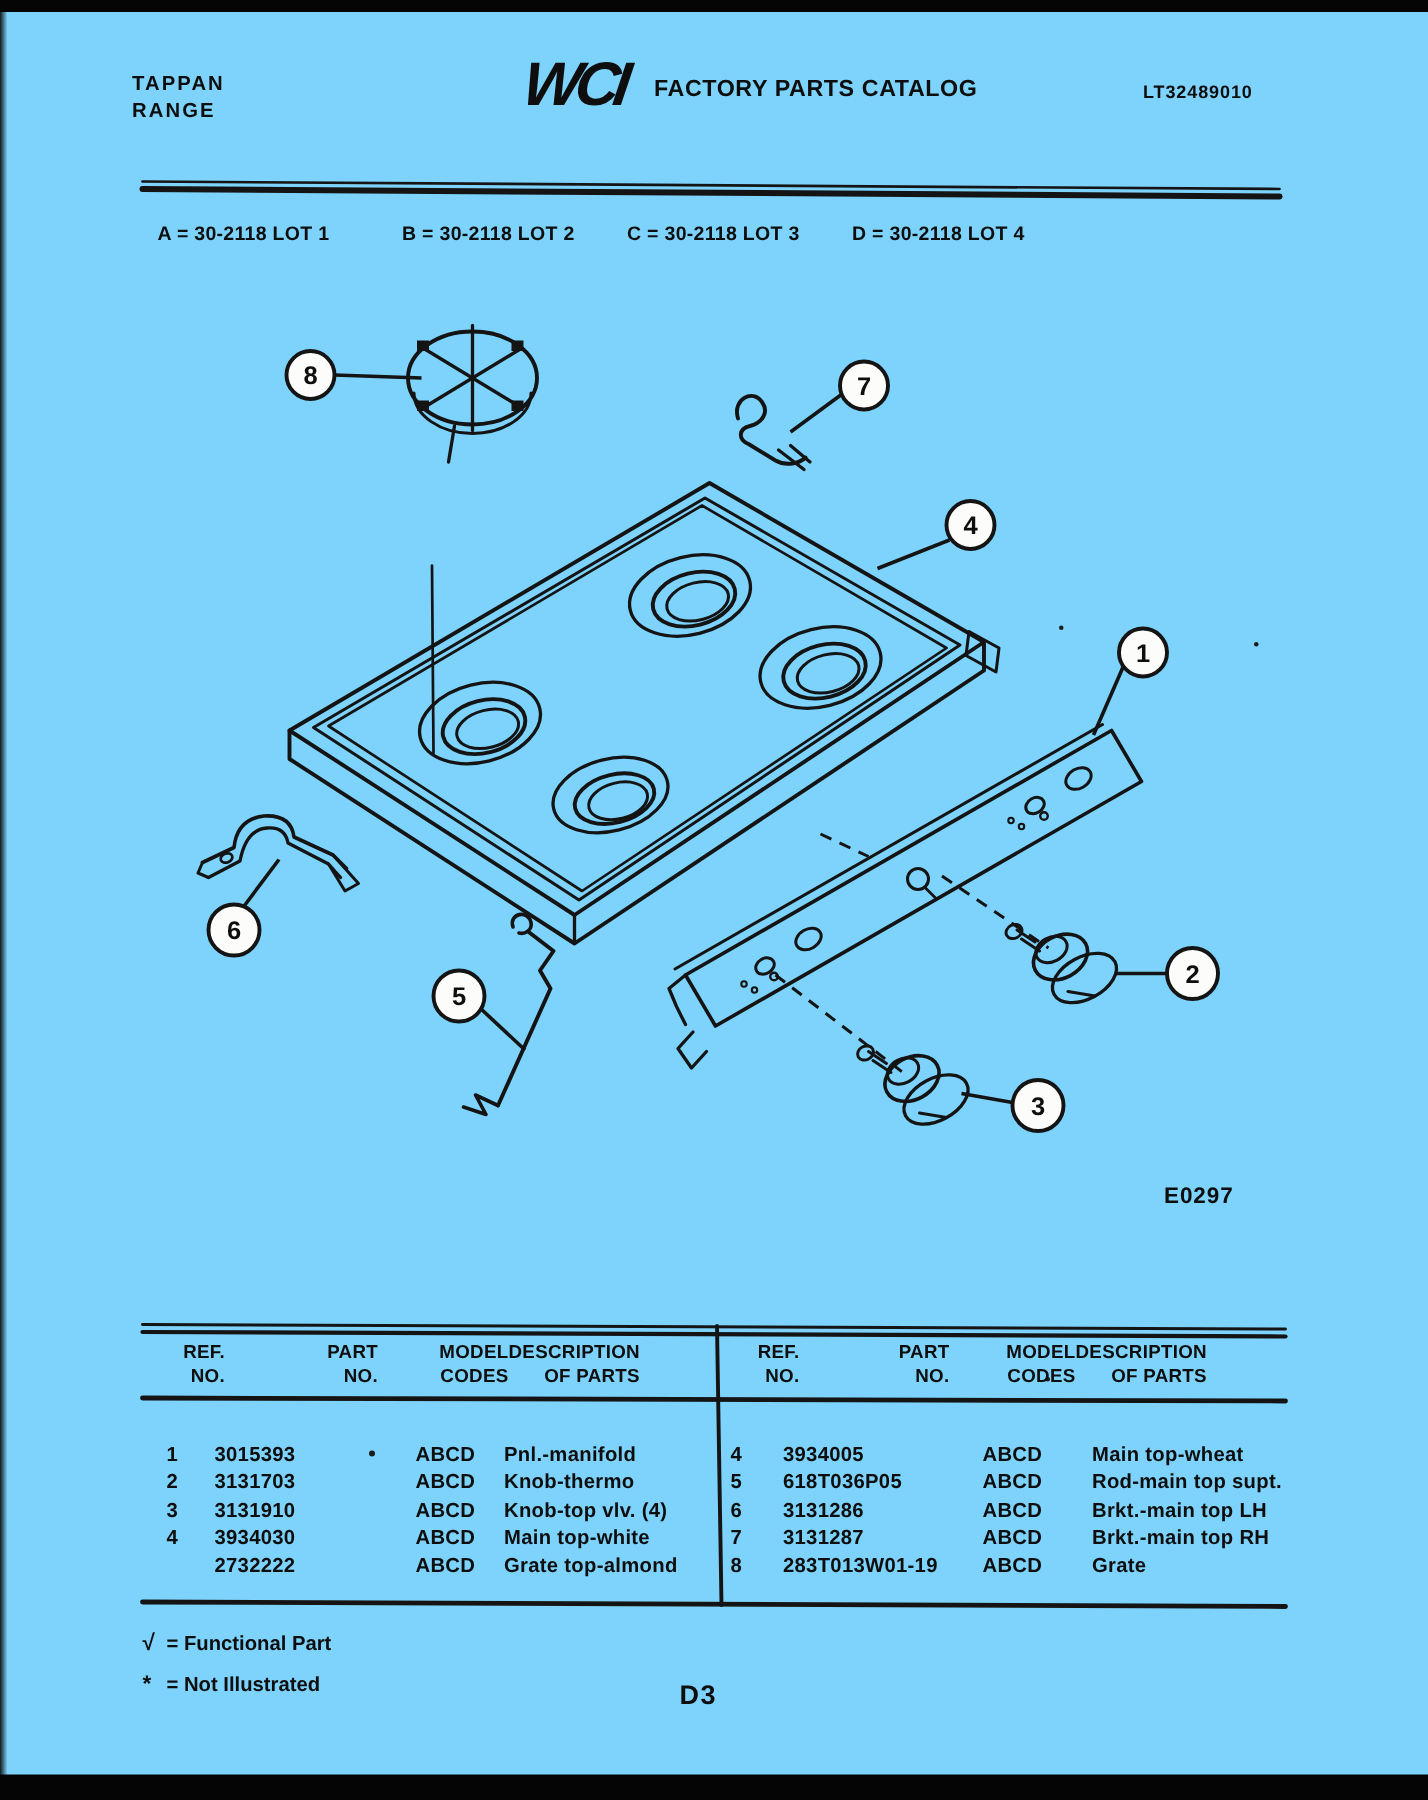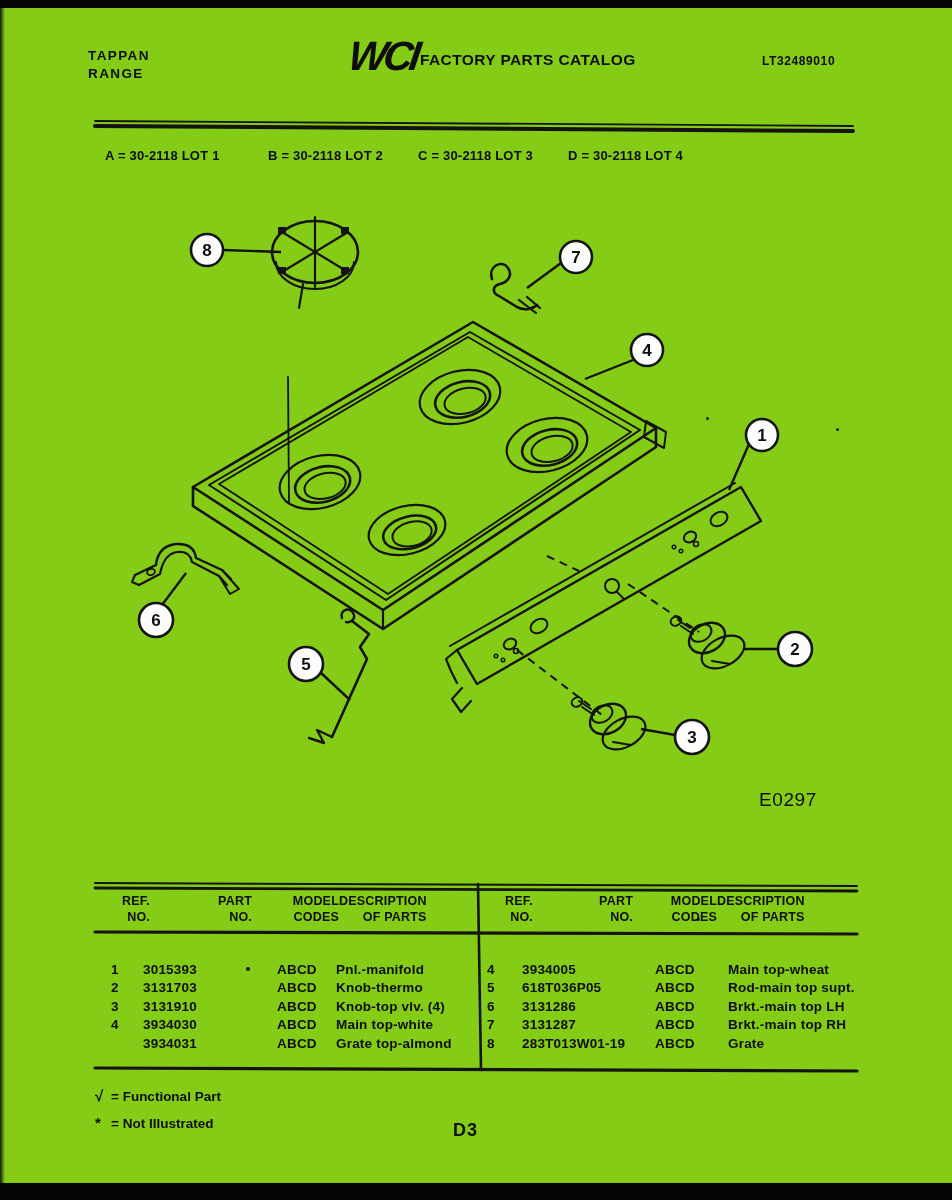--- a/index.html
+++ b/index.html
@@ -1,29 +1,29 @@
 <!DOCTYPE html>
 <html><head>
 <meta charset="utf-8">
 <style>
   html,body{margin:0;padding:0;background:#6e6e6e;}
-  .page{position:relative;width:952px;height:1200px;margin:0 auto;background:#84cc16;
+  .page{position:relative;width:952px;height:1200px;margin:0 auto;background:#7dd3fc;
         font-family:"Liberation Sans",sans-serif;color:#0e0e0e;overflow:hidden;}
   .abs{position:absolute;}
   
   .bar-top{left:0;top:0;width:952px;height:8px;background:#050505;}
   .bar-bottom{left:0;top:1183px;width:952px;height:17px;background:#050505;}
   .edge-left{left:0;top:0;width:5px;height:1200px;
              background:linear-gradient(to right,rgba(5,5,5,.9),rgba(5,5,5,0));}
   .dot{background:#1c1c1c;border-radius:50%;}
   
   .brand{left:88px;top:47px;font-size:13.5px;font-weight:700;letter-spacing:1.4px;line-height:18px;}
   .logo{left:349px;top:33px;font-size:41px;font-weight:700;font-style:italic;
         letter-spacing:-4px;transform:skewX(-8deg);}
-  .cat-title{left:420px;top:51px;font-size:15.5px;font-weight:700;letter-spacing:.4px;}
+  .cat-title{left:436px;top:51px;font-size:15.5px;font-weight:700;letter-spacing:.4px;}
   .pubnum{left:762px;top:54px;font-size:12px;font-weight:700;letter-spacing:.6px;}
   .lot{top:148px;font-size:13px;font-weight:700;letter-spacing:.2px;}
   
   .thdr{top:893px;display:flex;font-size:12.5px;font-weight:700;line-height:16px;letter-spacing:.2px;}
   .thdr .cell{white-space:pre-line;text-align:right;}
   .hleft{left:95px;width:383px;}
   .hright{left:480px;width:380px;}
   .hleft .h-ref{padding-left:18px;width:37px;}
   .hleft .h-part{width:102px;}
   .hleft .h-model{width:87px;}
@@ -38,21 +38,21 @@
   .tleft .c-part{width:134px;}
   .tleft .c-codes{width:38px;}
   .tright .c-ref{padding-left:7px;width:35px;}
   .tright .c-part{width:133px;}
   .tright .c-codes{width:52px;}
   .c-desc{flex:1;padding-left:21px;}
   
   .fn{left:95px;font-size:13.5px;font-weight:700;}
   .fn .sym{display:inline-block;width:16px;font-size:15px;}
   .pageno{left:453px;top:1120px;font-size:18px;font-weight:700;letter-spacing:1px;}
-  .dcode{left:759px;top:789px;font-size:19px;font-weight:400;letter-spacing:.6px;}
+  .dcode{left:776px;top:789px;font-size:15px;font-weight:700;letter-spacing:.6px;}
   
   svg{position:absolute;left:0;top:0;}
   .ln{stroke:#141414;fill:none;stroke-linecap:round;stroke-linejoin:round;}
   .co{fill:#fcfcfa;stroke:#141414;stroke-width:2.6;}
   .ct{font-family:"Liberation Sans",sans-serif;font-size:17px;font-weight:700;
       fill:#0e0e0e;text-anchor:middle;}
   .ld{stroke:#141414;stroke-width:2.4;}
   .dash{stroke:#141414;stroke-width:2;fill:none;stroke-dasharray:8 6;}
 </style>
 </head>
@@ -275,21 +275,21 @@
         <span class="c-desc">Knob-top vlv. (4)</span>
     </div>
     <div class="trow">
       <span class="c-ref">4</span>
         <span class="c-part">3934030</span>
         <span class="c-codes">ABCD</span>
         <span class="c-desc">Main top-white</span>
     </div>
     <div class="trow">
       <span class="c-ref"></span>
-        <span class="c-part">3934031</span>
+        <span class="c-part">2732222</span>
         <span class="c-codes">ABCD</span>
         <span class="c-desc">Grate top-almond</span>
     </div>
   </div>
 
   <div class="abs tbody tright">
     <div class="trow">
       <span class="c-ref">4</span>
         <span class="c-part">3934005</span>
         <span class="c-codes">ABCD</span>

